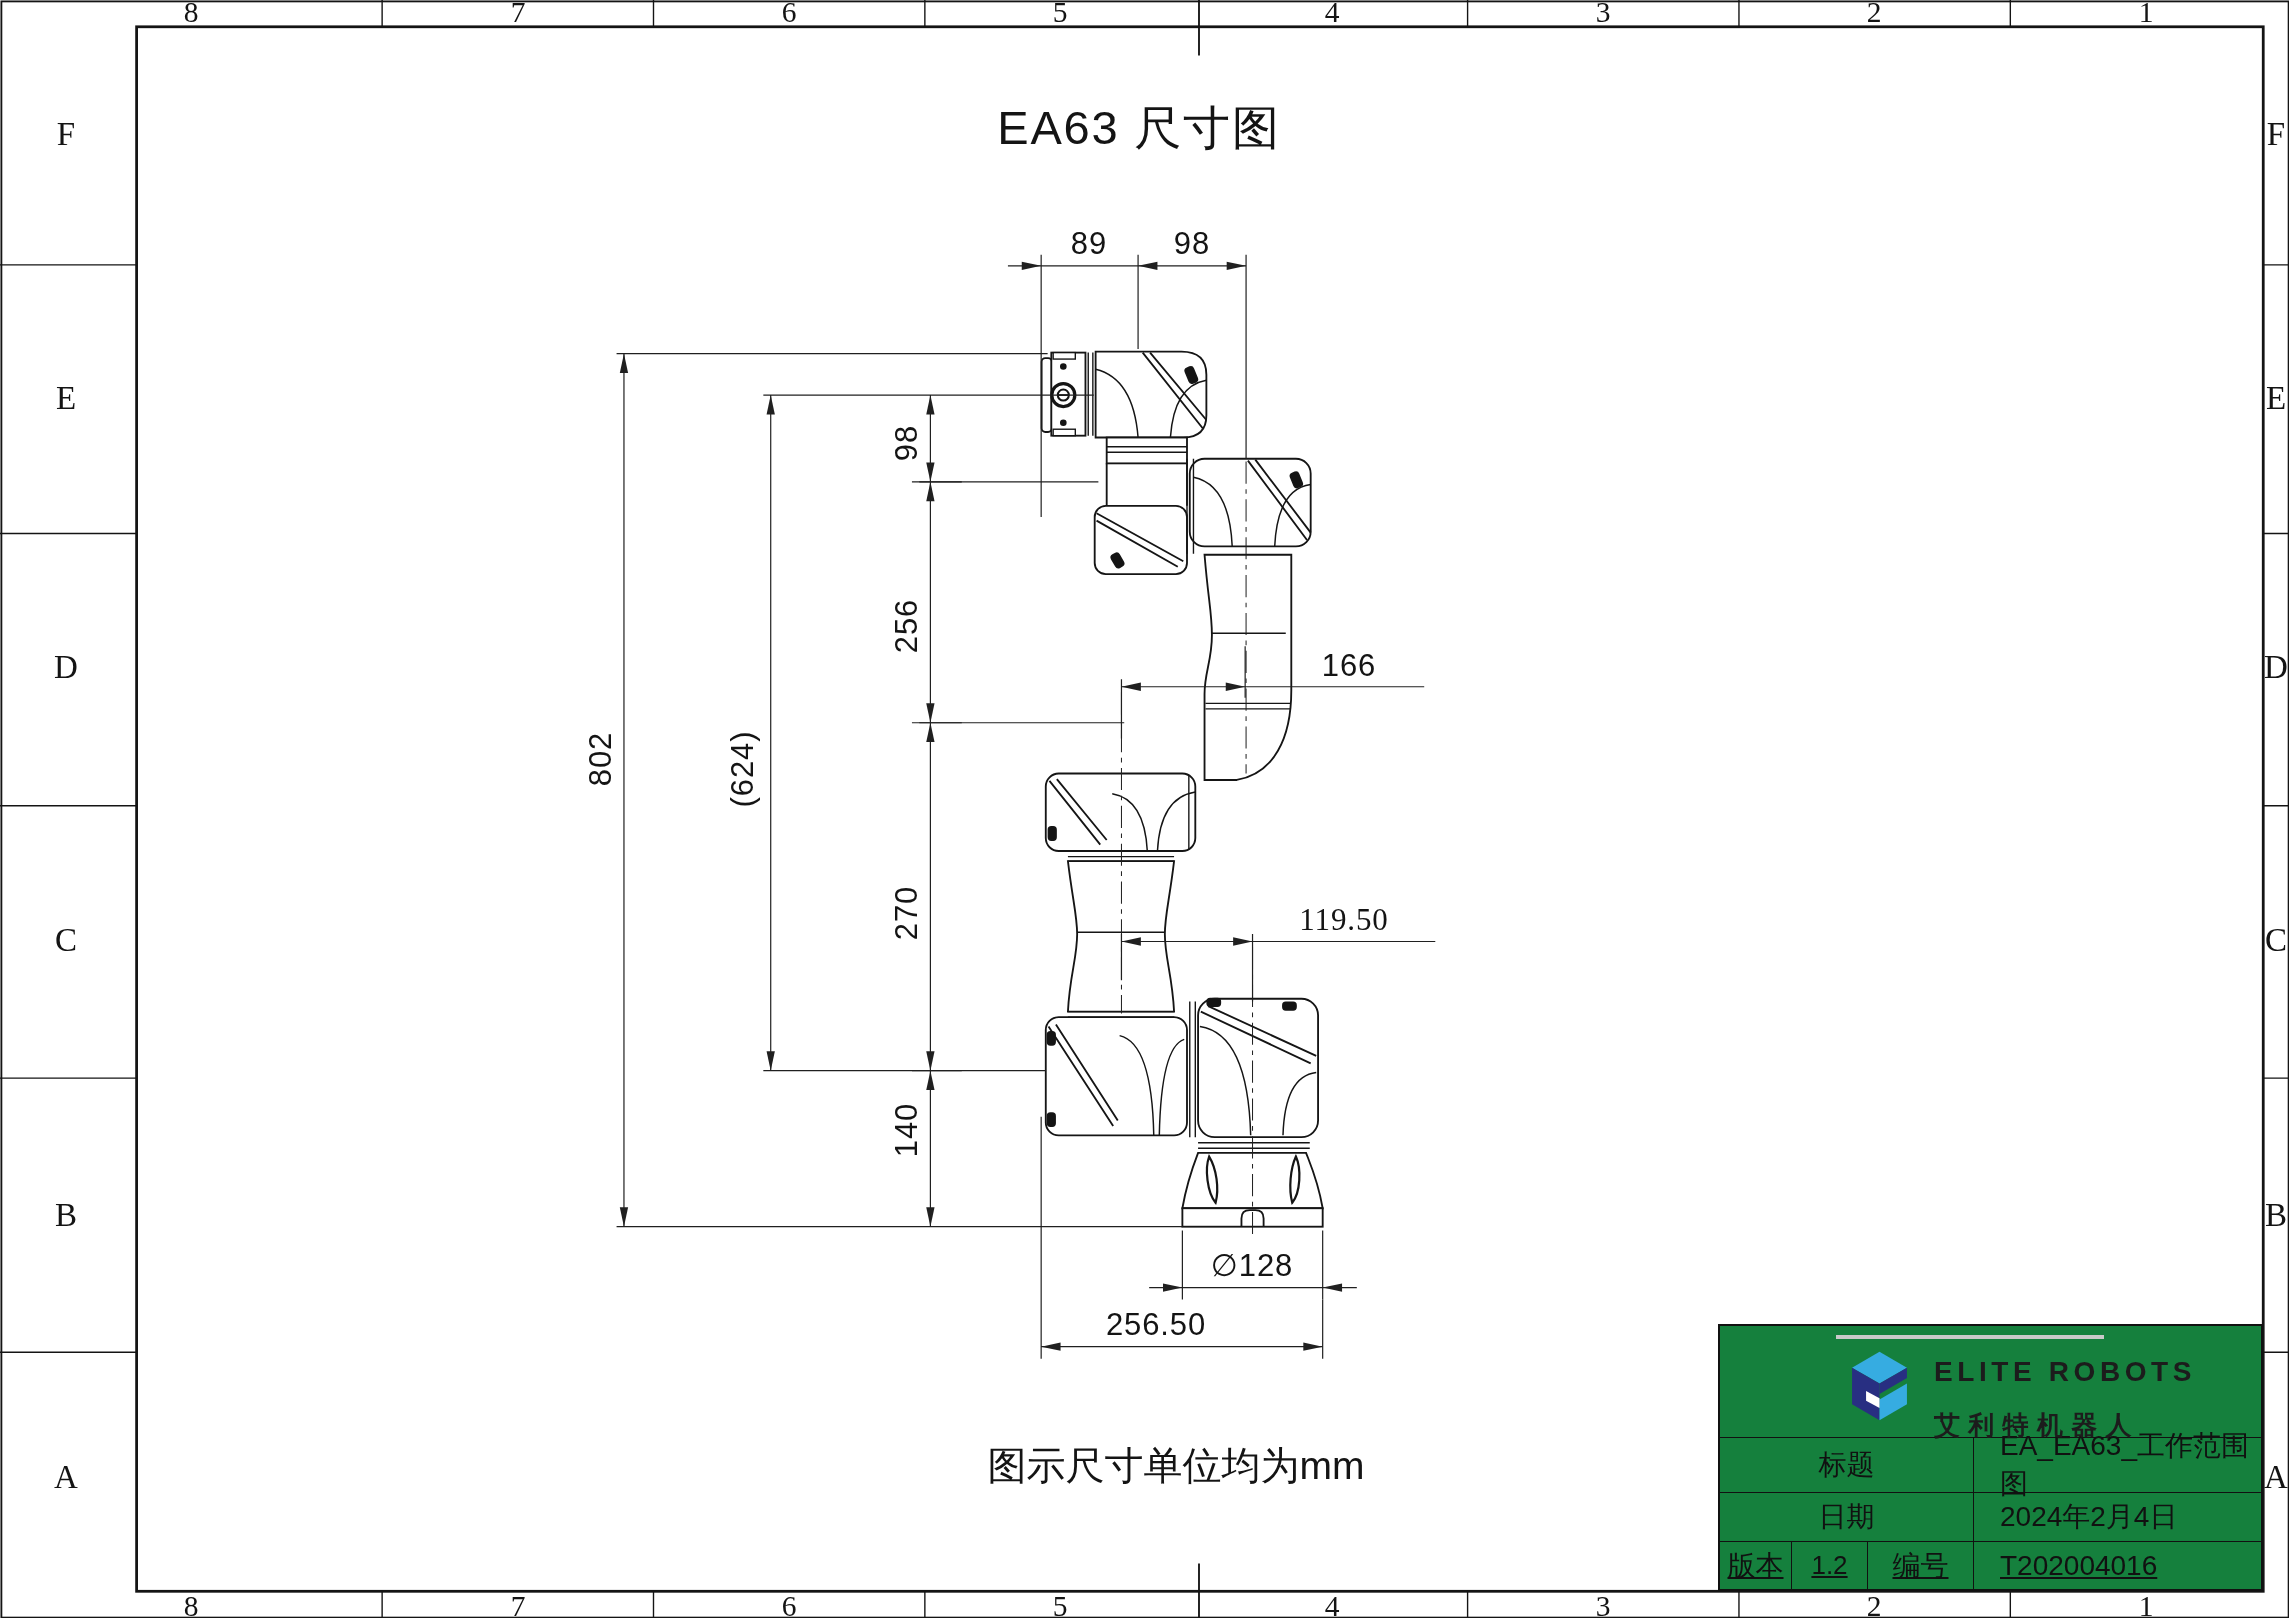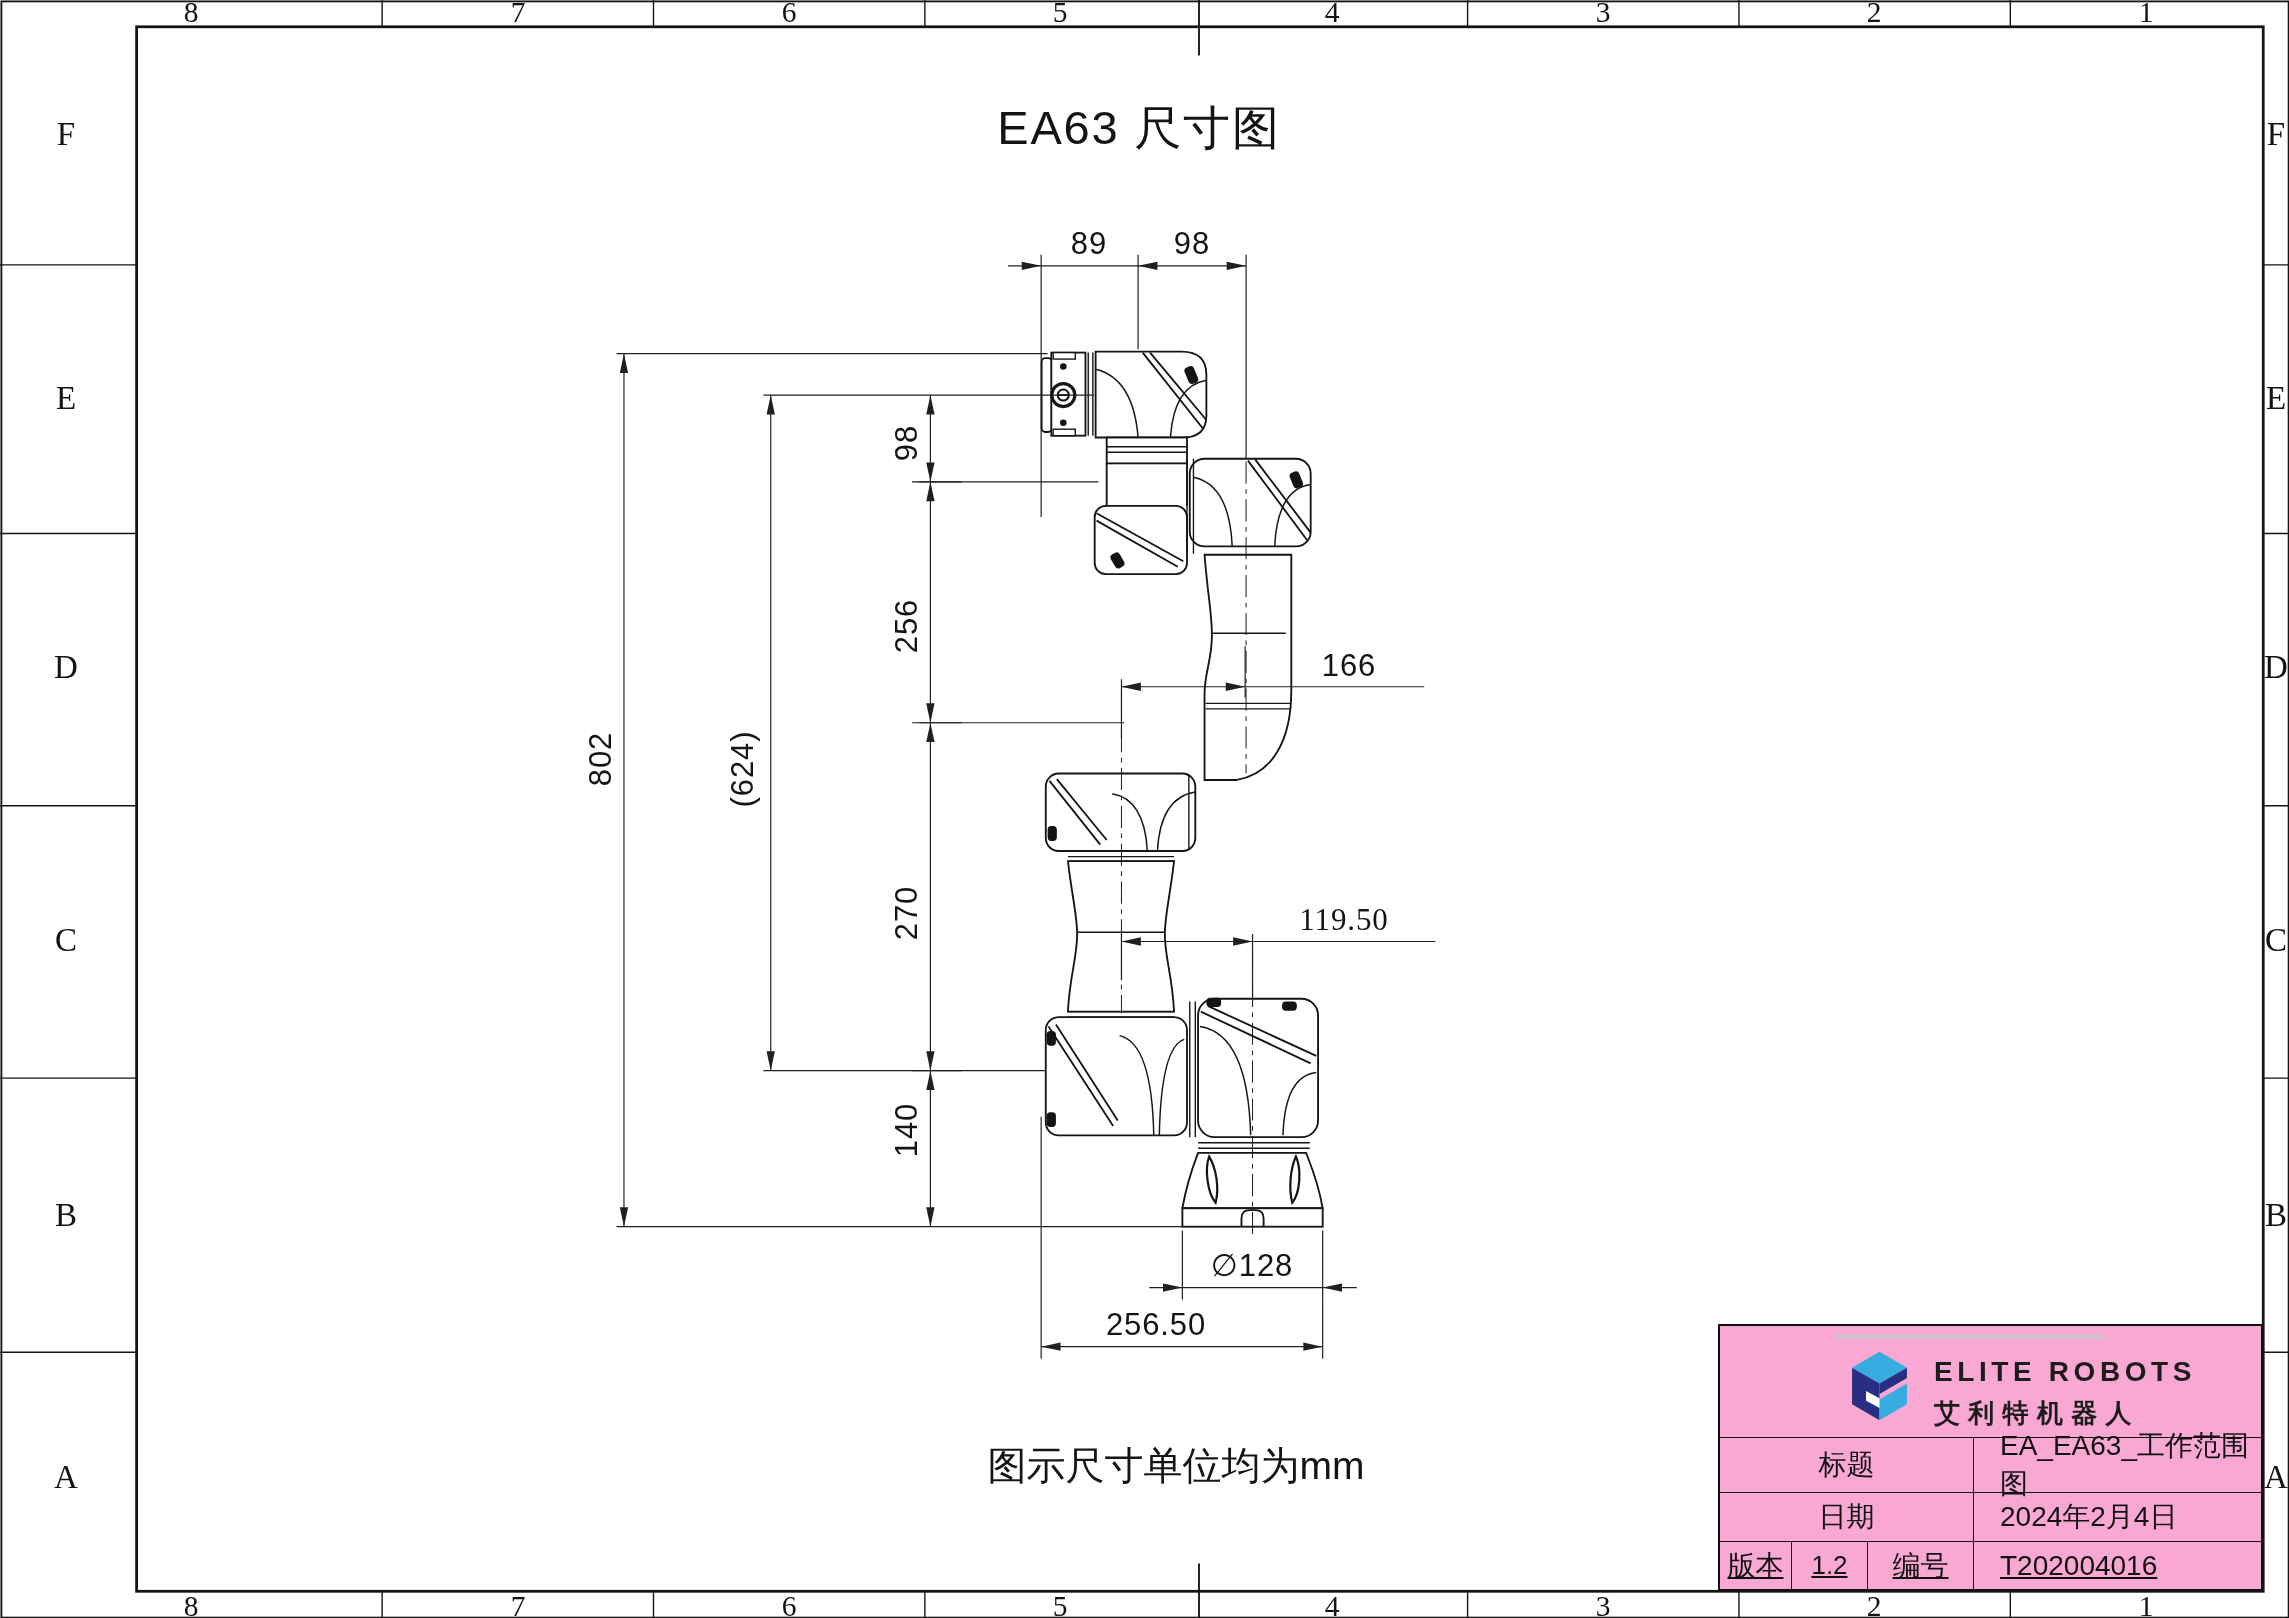--- a/index.html
+++ b/index.html
@@ -9,27 +9,27 @@
   .t{position:absolute;transform:translate(-50%,-50%);white-space:nowrap;color:#141414;}
   .rot{transform:translate(-50%,-50%) rotate(-90deg);}
   .dim{font-size:31px;letter-spacing:0.9px;}
   .title{font-size:47px;letter-spacing:1.8px;}
   .note{font-size:39px;}
   .coord{font-family:"Liberation Serif",serif;font-size:29.5px;}
   .letter{font-family:"Liberation Serif",serif;font-size:33px;}
 
   
   .tblock{position:absolute;left:1718px;top:1324px;width:545px;height:267px;
-          border:2.8px solid #111;box-sizing:border-box;display:flex;flex-direction:column;background:#f9a8d4;}
+          border:2.8px solid #111;box-sizing:border-box;display:flex;flex-direction:column;background:#15803d;}
   .tb-logo{height:111px;position:relative;border-bottom:1.8px solid #111;}
   .tb-grayline{position:absolute;left:116px;top:9.2px;width:268px;height:3.7px;background:#c9c9c9;}
   .tb-cube{position:absolute;left:129px;top:24px;}
   .tb-brand{position:absolute;left:214px;top:29.5px;display:flex;flex-direction:column;}
   .tb-brand-en{font-size:28px;font-weight:bold;letter-spacing:4.6px;color:#1c1c1c;}
-  .tb-brand-cn{font-size:26px;font-weight:bold;letter-spacing:8.3px;margin-top:8px;color:#1c1c1c;}
+  .tb-brand-cn{font-size:26px;font-weight:bold;letter-spacing:8.3px;margin-top:20px;color:#1c1c1c;}
   .tb-row{display:flex;border-bottom:1.8px solid #111;box-sizing:border-box;}
   .tb-row:last-child{border-bottom:none;}
   .tb-r2{height:55px;} .tb-r3{height:49px;} .tb-r4{flex:1;text-decoration:underline;}
   .tb-cell{display:flex;align-items:center;box-sizing:border-box;font-size:28px;}
   .tb-label{width:254px;justify-content:center;border-right:1.8px solid #111;}
   .tb-value{flex:1;padding-left:26px;justify-content:flex-start;}
   .tb-c1{width:72px;justify-content:center;border-right:1.8px solid #111;}
   .tb-c2{width:76px;justify-content:center;border-right:1.8px solid #111;font-size:26px;}
   .tb-c3{width:106px;justify-content:center;border-right:1.8px solid #111;}
 </style>

